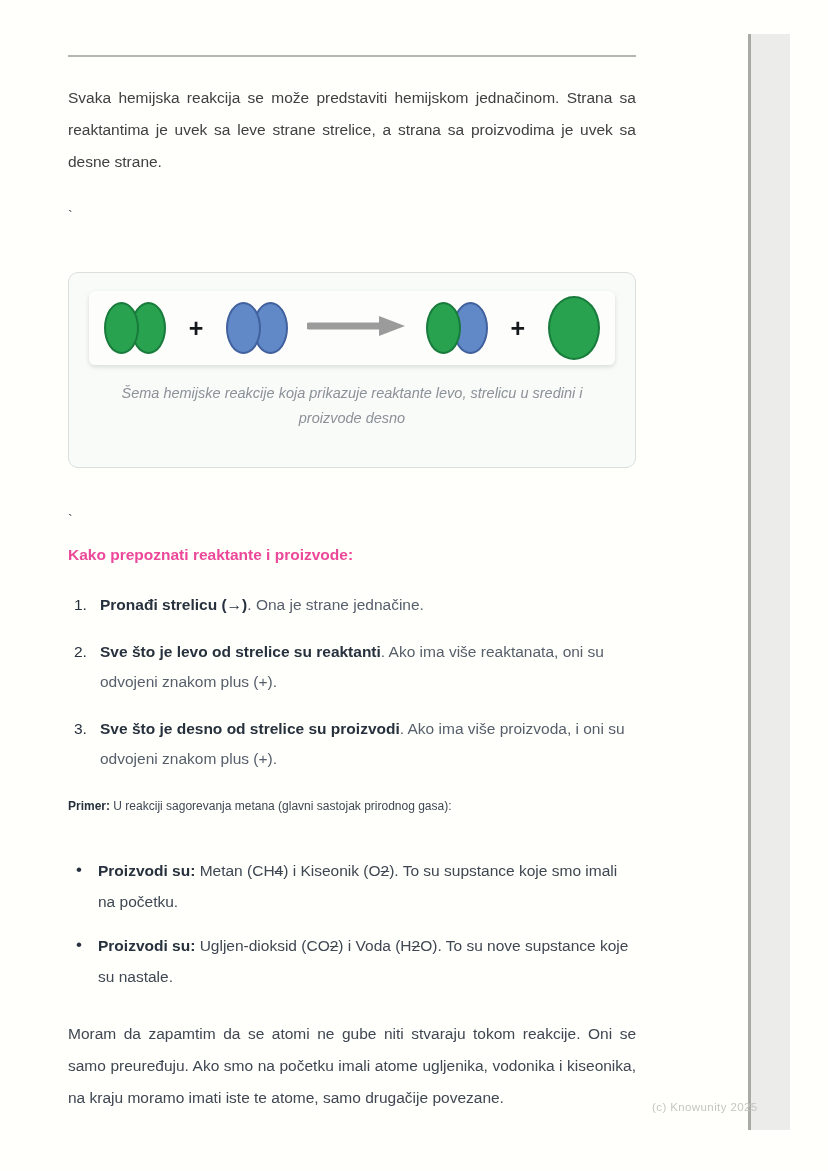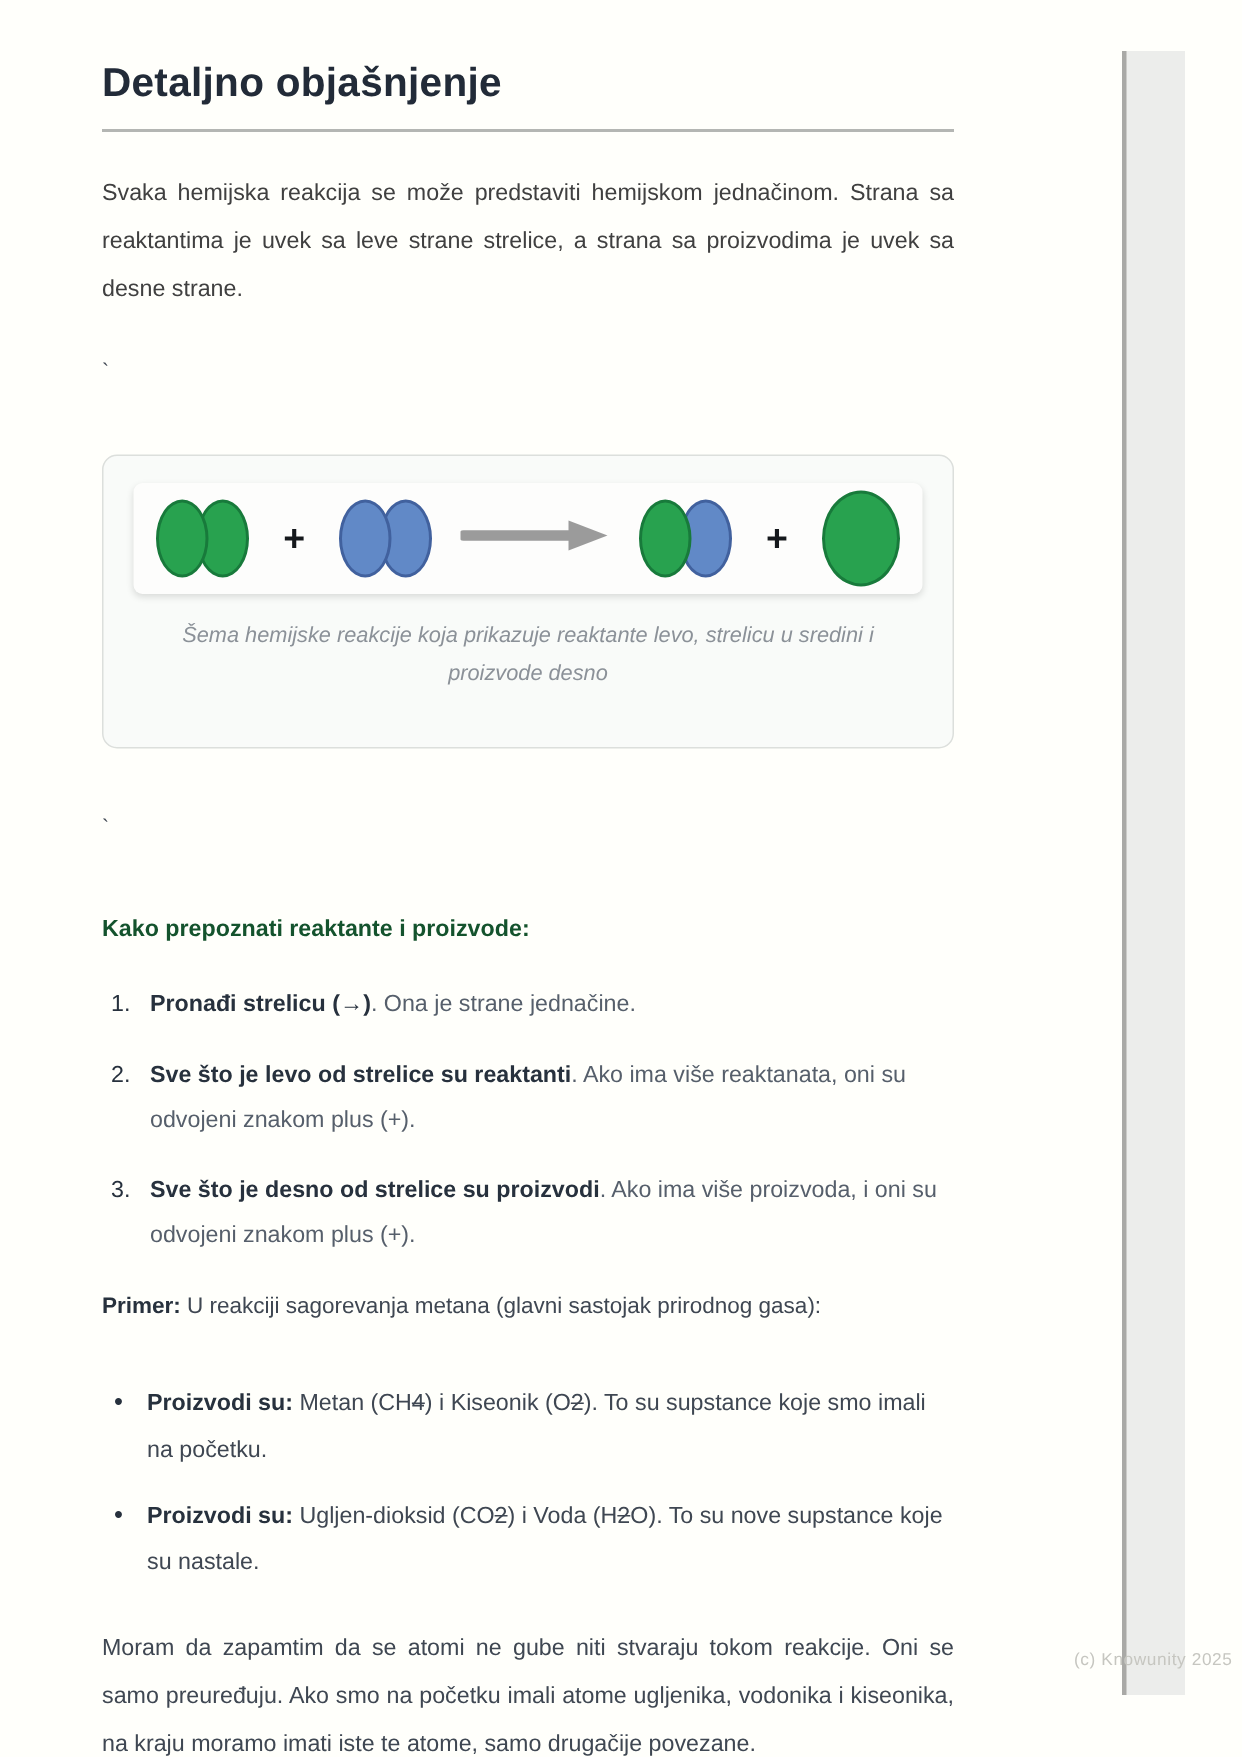--- a/index.html
+++ b/index.html
@@ -78,45 +78,45 @@
     max-width:505px;
     text-align:center;
     font-style:italic;
     font-size:14.5px;
     line-height:25px;
     color:#8b9198;
   }
 
   
   h2.howto-heading {
-    margin-top:52px;
+    margin-top:18px;
     font-size:15.5px;
     font-weight:bold;
-    color:#14532d;
+    color:#ec4899;
   }
   ol.howto-list {
     margin-top:26px;
     list-style:none;
   }
   ol.howto-list li {
     padding-left:32px;
     position:relative;
     font-size:15.5px;
     line-height:30px;
     color:#565f6b;
     margin-bottom:17px;
   }
   ol.howto-list li .num {
     position:absolute; left:6px;
     color:#27313d;
   }
   .b { font-weight:bold; color:#27313d; }
 
   p.example-line {
-    font-size:15px;
+    font-size:12px;
     line-height:30px;
     color:#3f4752;
   }
   .equation {
     margin-top:28px;
     text-align:center;
     font-family:"Liberation Serif", serif;
     font-size:18.5px;
     color:#2a3038;
   }
@@ -151,33 +151,32 @@
   
   .scrollbar-track {
     position:absolute;
     left:748px; top:34px;
     width:42px; height:1096px;
     background:#ecedeb;
     border-left:3px solid #a9a9a6;
   }
   .watermark {
     position:absolute;
-    left:716px; top:1101px;
+    left:652px; top:1101px;
     font-size:11.5px;
     color:#c6c6c0;
     letter-spacing:.4px;
     z-index:3;
   }
 </style>
 </head>
 <body>
 
 <div class="content">
 
-  <h1 class="page-title">Detaljno objašnjenje</h1>
   <hr class="title-rule">
 
   <p class="intro">Svaka hemijska reakcija se može predstaviti hemijskom jednačinom. Strana sa reaktantima je uvek sa leve strane strelice, a strana sa proizvodima je uvek sa desne strane.</p>
 
   <div class="tick">`</div>
 
   <div class="figure-card">
     <div class="figure-strip">
       <div class="mol-group">
         <div class="atom green front"></div>

